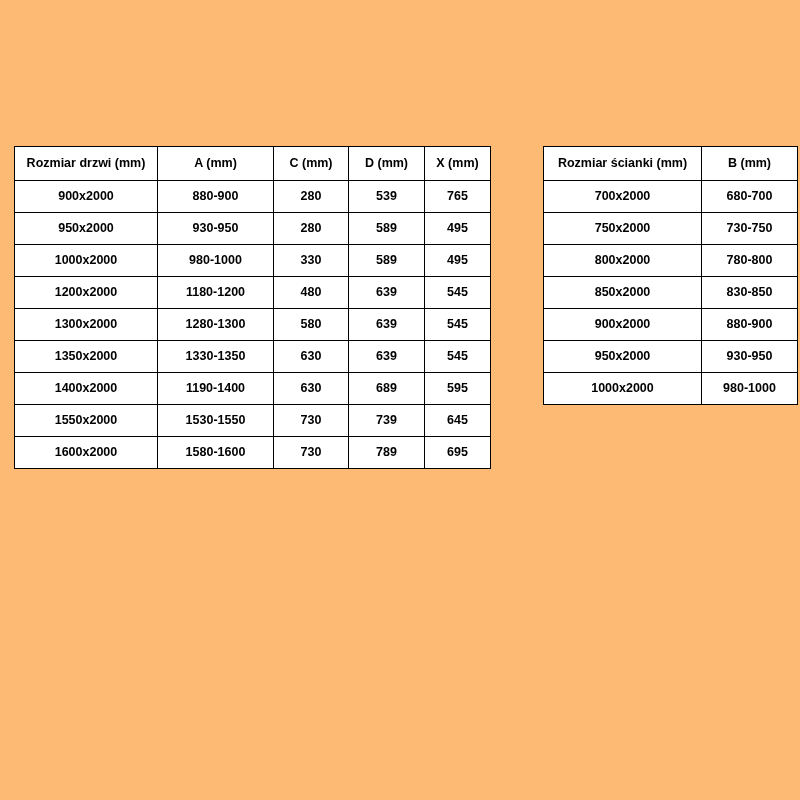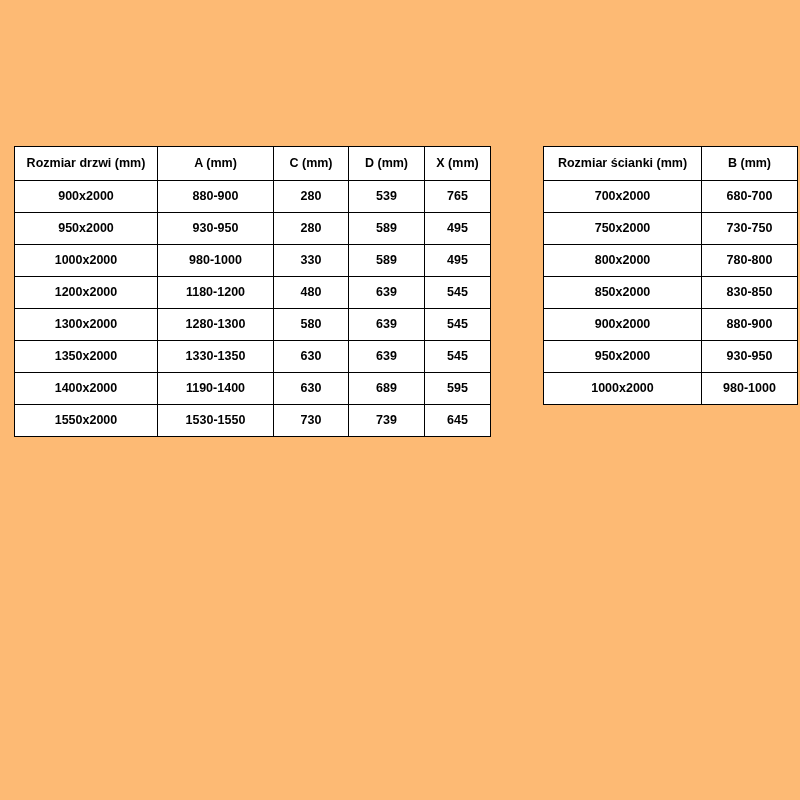--- a/index.html
+++ b/index.html
@@ -128,20 +128,27 @@
         <td>689</td>
         <td>595</td>
       </tr>
       <tr>
         <td>1550x2000</td>
         <td>1530-1550</td>
         <td>730</td>
         <td>739</td>
         <td>645</td>
       </tr>
+      <tr>
+        <td>1600x2000</td>
+        <td>1580-1600</td>
+        <td>730</td>
+        <td>789</td>
+        <td>695</td>
+      </tr>
     </tbody>
   </table>
 
   <table class="spec" id="wall-table">
     <colgroup>
       <col class="d0">
         <col class="d1">
     </colgroup>
     <thead>
       <tr>

